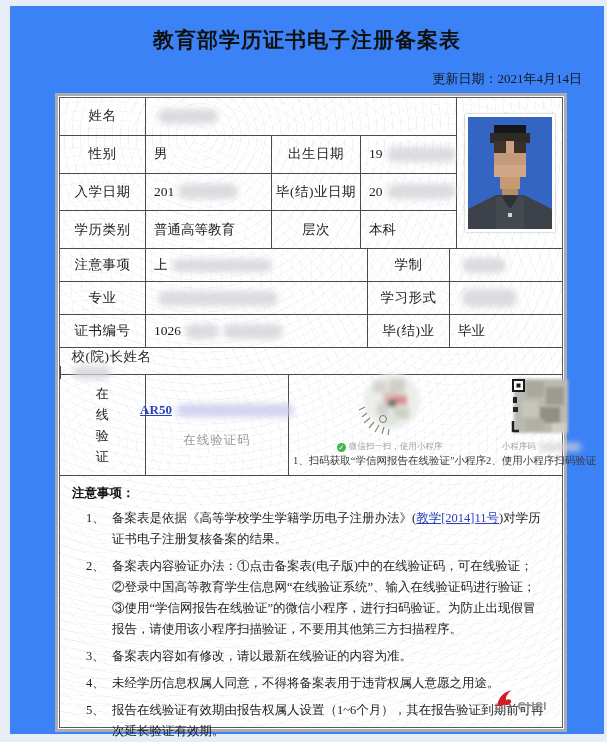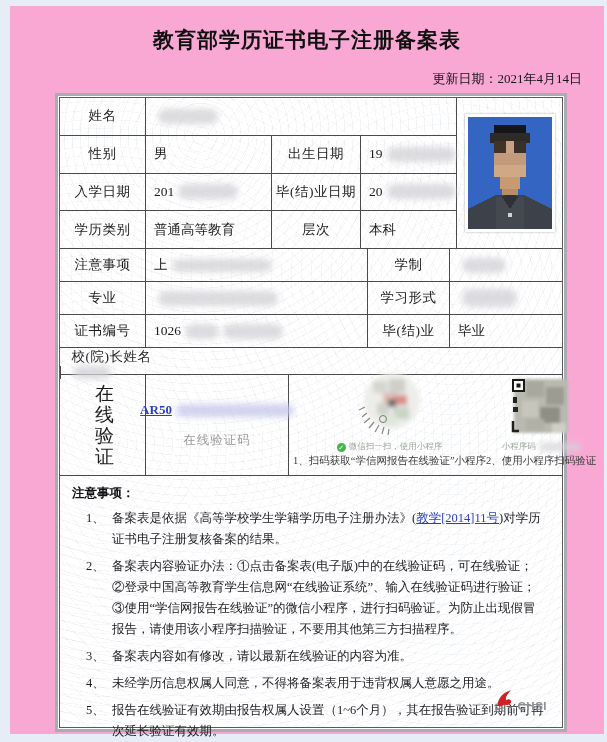--- a/index.html
+++ b/index.html
@@ -4,21 +4,21 @@
 <style>
   html,body{margin:0;padding:0;}
   body{
     width:607px;height:742px;overflow:hidden;position:relative;
     background:#e7edf6;
     font-family:"Liberation Serif","DejaVu Serif",serif;
     color:#1c1c1c;
   }
   .page{
     position:absolute;left:10px;top:6px;right:3px;bottom:8px;
-    background:#f9a8d4;
+    background:#3b82f6;
   }
   .title{
     margin:0;padding-top:20px;text-align:center;
     font-size:21px;font-weight:bold;letter-spacing:1px;color:#111;
     font-family:"Liberation Sans","DejaVu Sans",sans-serif;
   }
   .update{
     margin:16px 22px 0 0;text-align:right;font-size:13px;color:#15151a;font-weight:500;
   }
   .doc{
@@ -55,21 +55,21 @@
   .photo-cell{width:105px;flex:none;border-left:1px solid #4a4a4a;
     display:flex;align-items:center;justify-content:center;}
   .photo-mat{background:#fdfdfb;padding:3px;box-shadow:0 0 2px rgba(0,0,0,.35);line-height:0;}
   .h31{height:32px;} .h25{height:26px;flex-direction:column;} .h99{height:100px;}
   .blur{display:inline-block;vertical-align:middle;border-radius:8px;
     background:#d3d3d8;filter:blur(3px);opacity:.8;height:15px;margin-left:4px;}
   .b60{width:60px;} .b72{width:72px;} .b100{width:100px;height:13px;}
   .b44{width:44px;} .b120{width:120px;} .b55{width:55px;height:18px;}
   .b38{width:38px;height:13px;} .b34{width:34px;}
   .lav{background:#c7c8ec;height:13px;width:118px;border-radius:7px;}
-  .vertical-lab{font-size:19px;line-height:21px;width:15px;word-break:break-all;text-align:center;}
+  .vertical-lab{font-size:13px;line-height:21px;width:15px;word-break:break-all;text-align:center;}
   .code-cell{flex-direction:column;justify-content:center;align-items:center;gap:14px;padding-left:0;}
   .code-link{font-size:13px;font-weight:bold;color:#2b3fbb;text-decoration:underline;cursor:pointer;white-space:nowrap;}
   .code-cap{font-size:12.5px;color:#9a9a9a;letter-spacing:1px;}
   .qr-cell{flex:1;display:flex;align-items:flex-end;justify-content:space-around;padding:6px 4px 7px 4px;}
   .qr-group{display:flex;flex-direction:column;align-items:center;}
   .mini-cap{font-size:8.5px;color:#9aa39a;margin:2px 0 1px 0;display:flex;align-items:center;gap:3px;white-space:nowrap;}
   .wechat-dot{display:inline-flex;width:9px;height:9px;border-radius:50%;background:#43b64a;color:#fff;
     font-size:7px;line-height:9px;align-items:center;justify-content:center;flex:none;
     font-family:"Liberation Sans",sans-serif;}
   .qr-cap{font-size:10.5px;color:#3a3a3a;white-space:nowrap;}

